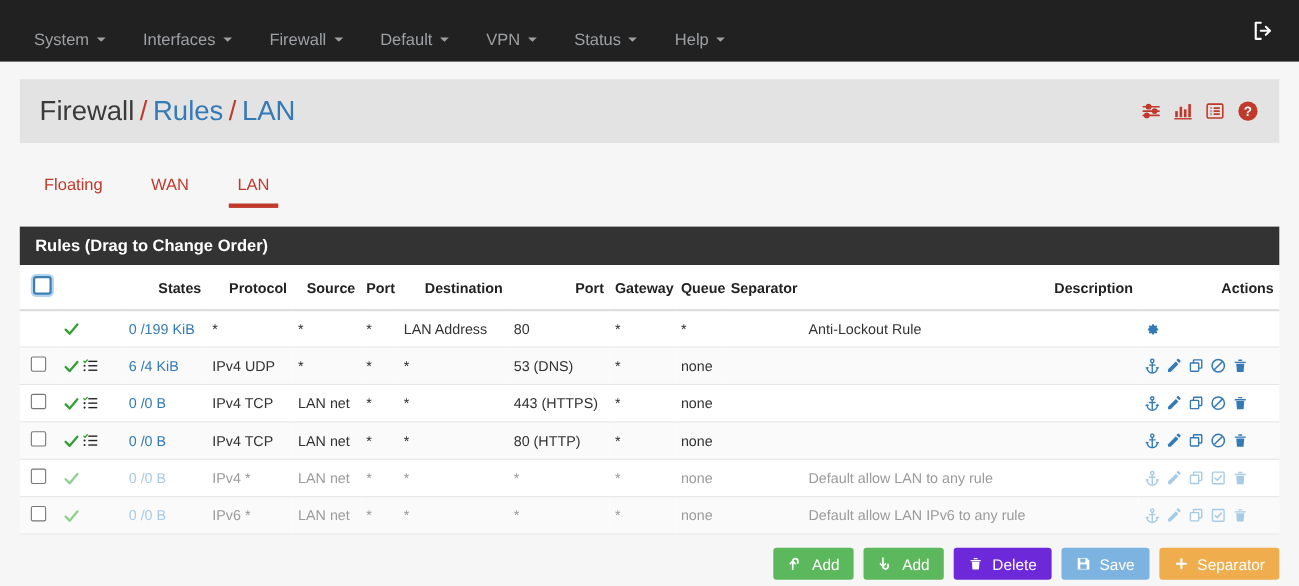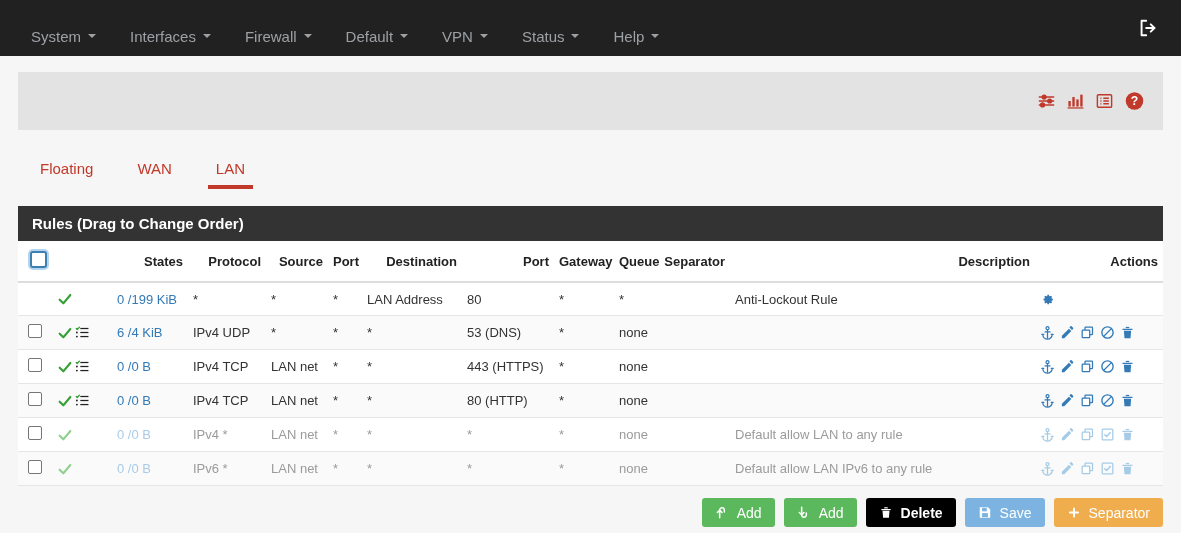--- a/index.html
+++ b/index.html
@@ -209,21 +209,21 @@
     font-size: 14px;
     padding: 7px 13px;
     border-radius: 3px;
     cursor: pointer;
     border: none;
     font-family: "Liberation Sans", sans-serif;
     line-height: 1;
   }
   .btn svg { display: block; }
   .btn-green  { background: #5cb85c; }
-  .btn-red    { background: #000000; font-weight: bold; }
+  .btn-red    { background: #6d28d9; }
   .btn-blue   { background: #7cb3e0; }
   .btn-orange { background: #efad4e; }
 </style>
 </head>
 <body>
 
 <div class="navbar">
 
   <div class="nav-items">
     <div class="nav-item">
@@ -259,20 +259,23 @@
   <span class="logout-icon">
     <svg width="22" height="22" viewBox="0 0 24 24" fill="none" stroke="#ffffff" stroke-width="2.1" stroke-linecap="round" stroke-linejoin="round">
       <path d="M10 4H5v16h5"></path>
         <path d="M15 8l4 4-4 4"></path>
         <path d="M19 12H10"></path>
     </svg>
   </span>
 </div>
 
 <div class="page-head">
+  <div class="breadcrumb">
+    <span>Firewall</span><span class="sep">/</span><span class="lnk">Rules</span><span class="sep">/</span><span class="lnk">LAN</span>
+  </div>
 
   <div class="head-icons">
     <span class="hi">
       <svg width="19" height="19" viewBox="0 0 24 24" fill="none" stroke="#c0392b" stroke-width="2" stroke-linecap="round">
         <path d="M3 7h18"></path>
           <path d="M3 12h18"></path>
           <path d="M3 17h18"></path>
         <circle cx="9" cy="7" r="2.3" fill="#c0392b"></circle>
           <circle cx="16" cy="12" r="2.3" fill="#c0392b"></circle>
           <circle cx="7" cy="17" r="2.3" fill="#c0392b"></circle>

